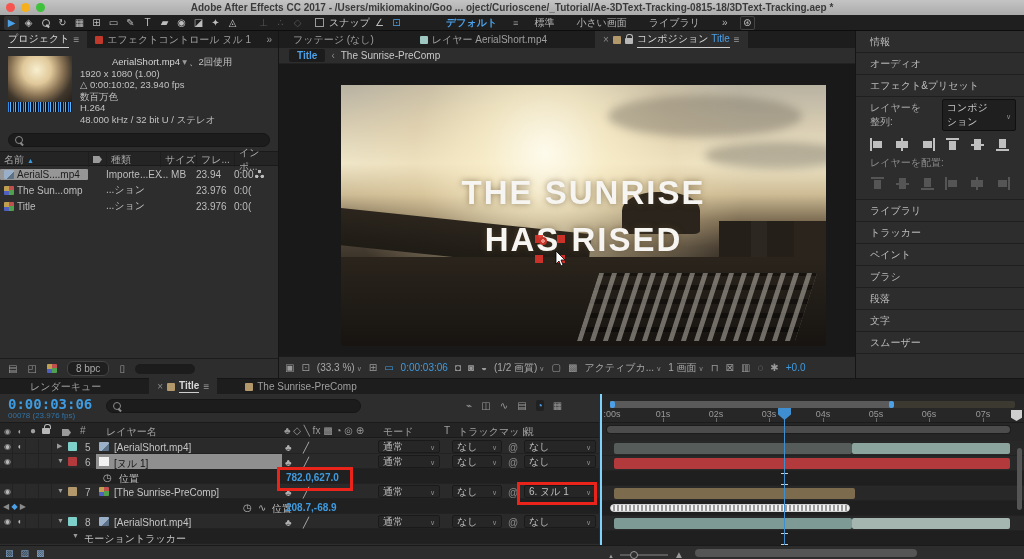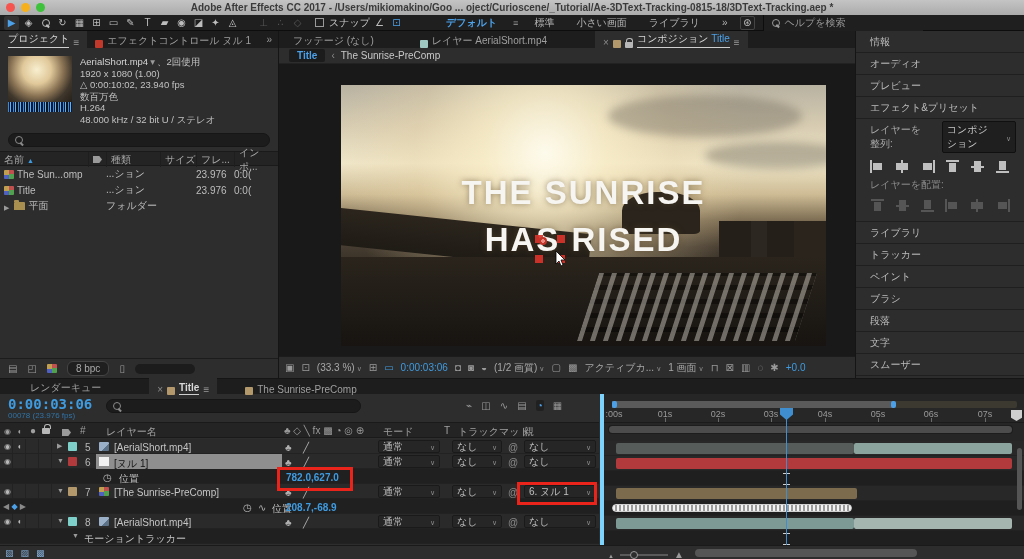--- a/index.html
+++ b/index.html
@@ -27,38 +27,38 @@
   .wslabel { padding:0 10px; font-size:10px; color:#b5b5b5; }
   .wslabel.active { color:#4ba0e8; font-weight:bold; }
   .menu-ic { color:#8a8a8a; font-size:9px; padding:0 4px; }
   .helpsearch { display:flex; align-items:center; gap:5px; background:#1f1f1f; border-left:1px solid #0d0d0d;
     height:16px; padding:0 8px; width:160px; color:#9a9a9a; margin-left:6px; }
 
   
   .main { position:absolute; left:0; top:31px; width:1024px; height:347px; display:flex; gap:1px; }
   .panel { background:#2d2d2d; position:relative; }
   .tabbar { height:17px; background:#1d1d1d; display:flex; align-items:center; font-size:10px; color:#9f9f9f; }
-  .tab { display:flex; align-items:flex-end; gap:4px; padding:0 8px; height:17px; }
+  .tab { display:flex; align-items:center; gap:4px; padding:0 8px; height:17px; }
   .tab.active { background:#2d2d2d; color:#d8d8d8; }
   .tab .under { border-bottom:1px solid #cfcfcf; padding-bottom:1px; }
   .chip { width:8px; height:8px; border-radius:1px; display:inline-block; }
   .hamb::after{ content:"≡"; color:#9a9a9a; }
   .closex::before{ content:"×"; color:#8a8a8a; }
   .morebtn { margin-left:auto; padding:0 6px; color:#9a9a9a; }
 
   
   #project { width:278px; }
   .pv { display:flex; gap:8px; padding:8px 6px 4px 8px; }
   .thumb { width:64px; height:56px; background:#111; position:relative; flex:none; }
   .thumb .img { position:absolute; inset:0 0 10px 0;
     background:radial-gradient(circle at 45% 30%, #f8efcf 0%, #e0c89a 30%, #8a7354 55%, #40372c 75%, #241f19 100%); }
   .thumb .wave { position:absolute; left:0; right:0; bottom:0; height:10px; background:
     repeating-linear-gradient(90deg,#2f8fe8 0 1px,#0b1624 1px 2px,#57b2ff 2px 3px,#0b1624 3px 5px); }
   .pvinfo { font-size:9.5px; line-height:11.5px; color:#c2c2c2; white-space:nowrap; }
-  .pvname { color:#d5d5d5; }
+  .pvname { color:#d5d5d5;margin-left:32px; }
   .caret-dn::after { content:"▾"; color:#9a9a9a; margin:0 2px; }
   .searchrow { padding:4px 8px; }
   .searchbox { height:14px; background:#1c1c1c; border:1px solid #161616; border-radius:7px;
     display:flex; align-items:center; gap:5px; padding:0 6px; color:#8a8a8a; }
   .ptable-h { display:grid; grid-template-columns:88px 18px 54px 36px 38px 1fr; height:15px;
     background:#242424; border-top:1px solid #1a1a1a; border-bottom:1px solid #1a1a1a;
     align-items:center; color:#a8a8a8; }
   .ptable-h > div { padding-left:4px; border-left:1px solid #1e1e1e; height:15px; display:flex; align-items:center; gap:3px; }
   .sort-up::after{ content:"▲"; color:#3f9be0; font-size:7px; }
   .tagic { width:9px; height:7px; background:#9a9a9a; clip-path:polygon(0 0,70% 0,100% 50%,70% 100%,0 100%); }
@@ -164,21 +164,21 @@
     display:flex; align-items:center; justify-content:space-between; padding:0 4px; color:#c0c0c0; }
   .dd-mode { left:378px; width:62px; } .dd-matte { left:452px; width:50px; } .dd-parent { left:524px; width:72px; }
   .atic { position:absolute; left:508px; top:2.5px; color:#8a8a8a; }
   .stopw { position:absolute; top:2.5px; color:#b0b0b0; } .graphi { position:absolute; top:2.5px; color:#b0b0b0; }
   .propname { position:absolute; top:2.5px; color:#c4c4c4; }
   .propval { position:absolute; left:286px; top:2.5px; color:#3f9be0; font-weight:bold; }
   .knav { position:absolute; left:3px; top:2.5px; font-size:8px; color:#8a8a8a; }
   .knav b { color:#4ba0e8; }
 
   
-  .tl-right { position:absolute; left:600px; top:15px; right:0; bottom:14px; background:#262626; border-left:4px solid #7dd3fc; }
+  .tl-right { position:absolute; left:600px; top:15px; right:0; bottom:14px; background:#262626; border-left:2px solid #7dd3fc; }
   .workarea { position:absolute; left:8px; top:7px; width:405px; height:7px; background:#3c3a30; border-radius:2px; }
   .workarea .wa { position:absolute; left:0; top:0; width:282px; height:7px; background:#5a5a5a; }
   .workarea .wh { position:absolute; top:0; width:5px; height:7px; background:#4ba0e8; border-radius:2px; }
   .ruler { position:absolute; left:0; top:14px; width:100%; height:15px; background:#272727; border-bottom:1px solid #1b1b1b; color:#9a9a9a; }
   .ruler span { position:absolute; top:1px; transform:translateX(-50%); font-size:9px; }
   .ruler i { position:absolute; bottom:0; width:1px; height:4px; background:#6a6a6a; }
   .navg { position:absolute; left:4px; top:31px; width:405px; height:9px; background:#1d1d1d; border-radius:4px; }
   .navg::before{ content:""; position:absolute; inset:1px; background:#4c4c4c; border-radius:4px; }
   .rstripe { position:absolute; left:0; width:100%; height:15px; border-bottom:1px solid #222; }
   .bar { position:absolute; height:11px; border-radius:2px; }
@@ -240,24 +240,20 @@
   <span>スナップ</span>
   <span class="tool">∠</span>
   <span class="tool" style="color:#4ba0e8">⊡</span>
   <span class="wslabel active" style="margin-left:30px">デフォルト</span>
   <span class="menu-ic hamb"></span>
   <span class="wslabel">標準</span>
   <span class="wslabel">小さい画面</span>
   <span class="wslabel">ライブラリ</span>
   <span class="wslabel">»</span>
   <span class="tool" style="border:1px solid #444;border-radius:2px;">⊛</span>
-  <div class="helpsearch">
-    <span class="mag"></span>
-    <span>ヘルプを検索</span>
-  </div>
 </div>
 
 <div class="main">
 
   <div id="project" class="panel">
     <div class="tabbar">
       <div class="tab active">
         <span class="under">プロジェクト</span>
         <span class="hamb"></span>
       </div>
@@ -301,20 +297,34 @@
           <span>サイズ</span>
         </div>
       <div>
           <span>フレ...</span>
         </div>
       <div>
           <span>インポ...</span>
         </div>
     </div>
     <div>
+      <div class="prow">
+        <div class="nm selname">
+            <span class="fileic"></span>
+            <span>AerialS....mp4</span>
+          </div>
+        <div><span class="lblchip" style="background:#7ed0ca"></span></div>
+        <div>Importe...EX</div>
+        <div>... MB</div>
+        <div>23.94</div>
+        <div style="display:flex;align-items:center">
+            <span>0:00</span>
+            <span class="netic"></span>
+          </div>
+      </div>
       <div class="prow">
         <div class="nm">
             <span class="compic"></span>
             <span>The Sun...omp</span>
           </div>
         <div><span class="lblchip" style="background:#b3986b"></span></div>
         <div>...ション</div>
         <div></div>
         <div>23.976</div>
         <div>0:0(</div>
@@ -322,32 +332,20 @@
       <div class="prow">
         <div class="nm">
             <span class="compic"></span>
             <span>Title</span>
           </div>
         <div><span class="lblchip" style="background:#b3986b"></span></div>
         <div>...ション</div>
         <div></div>
         <div>23.976</div>
         <div>0:0(</div>
-      </div>
-      <div class="prow">
-        <div class="nm">
-            <span class="exp"></span>
-            <span class="folderic"></span>
-            <span>平面</span>
-          </div>
-        <div><span class="lblchip" style="background:#e3d24b"></span></div>
-        <div>フォルダー</div>
-        <div></div>
-          <div></div>
-          <div></div>
       </div>
     </div>
     <div class="pfooter">
       <span class="sic">▤</span>
       <span class="sic">◰</span>
       <span class="compic"></span>
       <span class="bpcbox">8 bpc</span>
       <span class="sic">▯</span>
       <span class="pillslot"></span>
     </div>
@@ -419,21 +417,20 @@
       <span class="sic">▥</span>
       <span class="sic">◌</span>
       <span class="sic">✱</span>
       <span class="blue">+0.0</span>
     </div>
   </div>
 
   <div id="rightpanel" class="panel">
     <div class="rpitem">情報</div>
     <div class="rpitem">オーディオ</div>
-    <div class="rpitem">プレビュー</div>
     <div class="rpitem">エフェクト&amp;プリセット</div>
     <div class="alignsec">
       <div class="alignrow">
         <span>レイヤーを整列:</span>
         <span class="aligndd">
           <span>コンポジション</span>
             <span class="ddcaret"></span>
         </span>
       </div>
       <div class="alicons">

